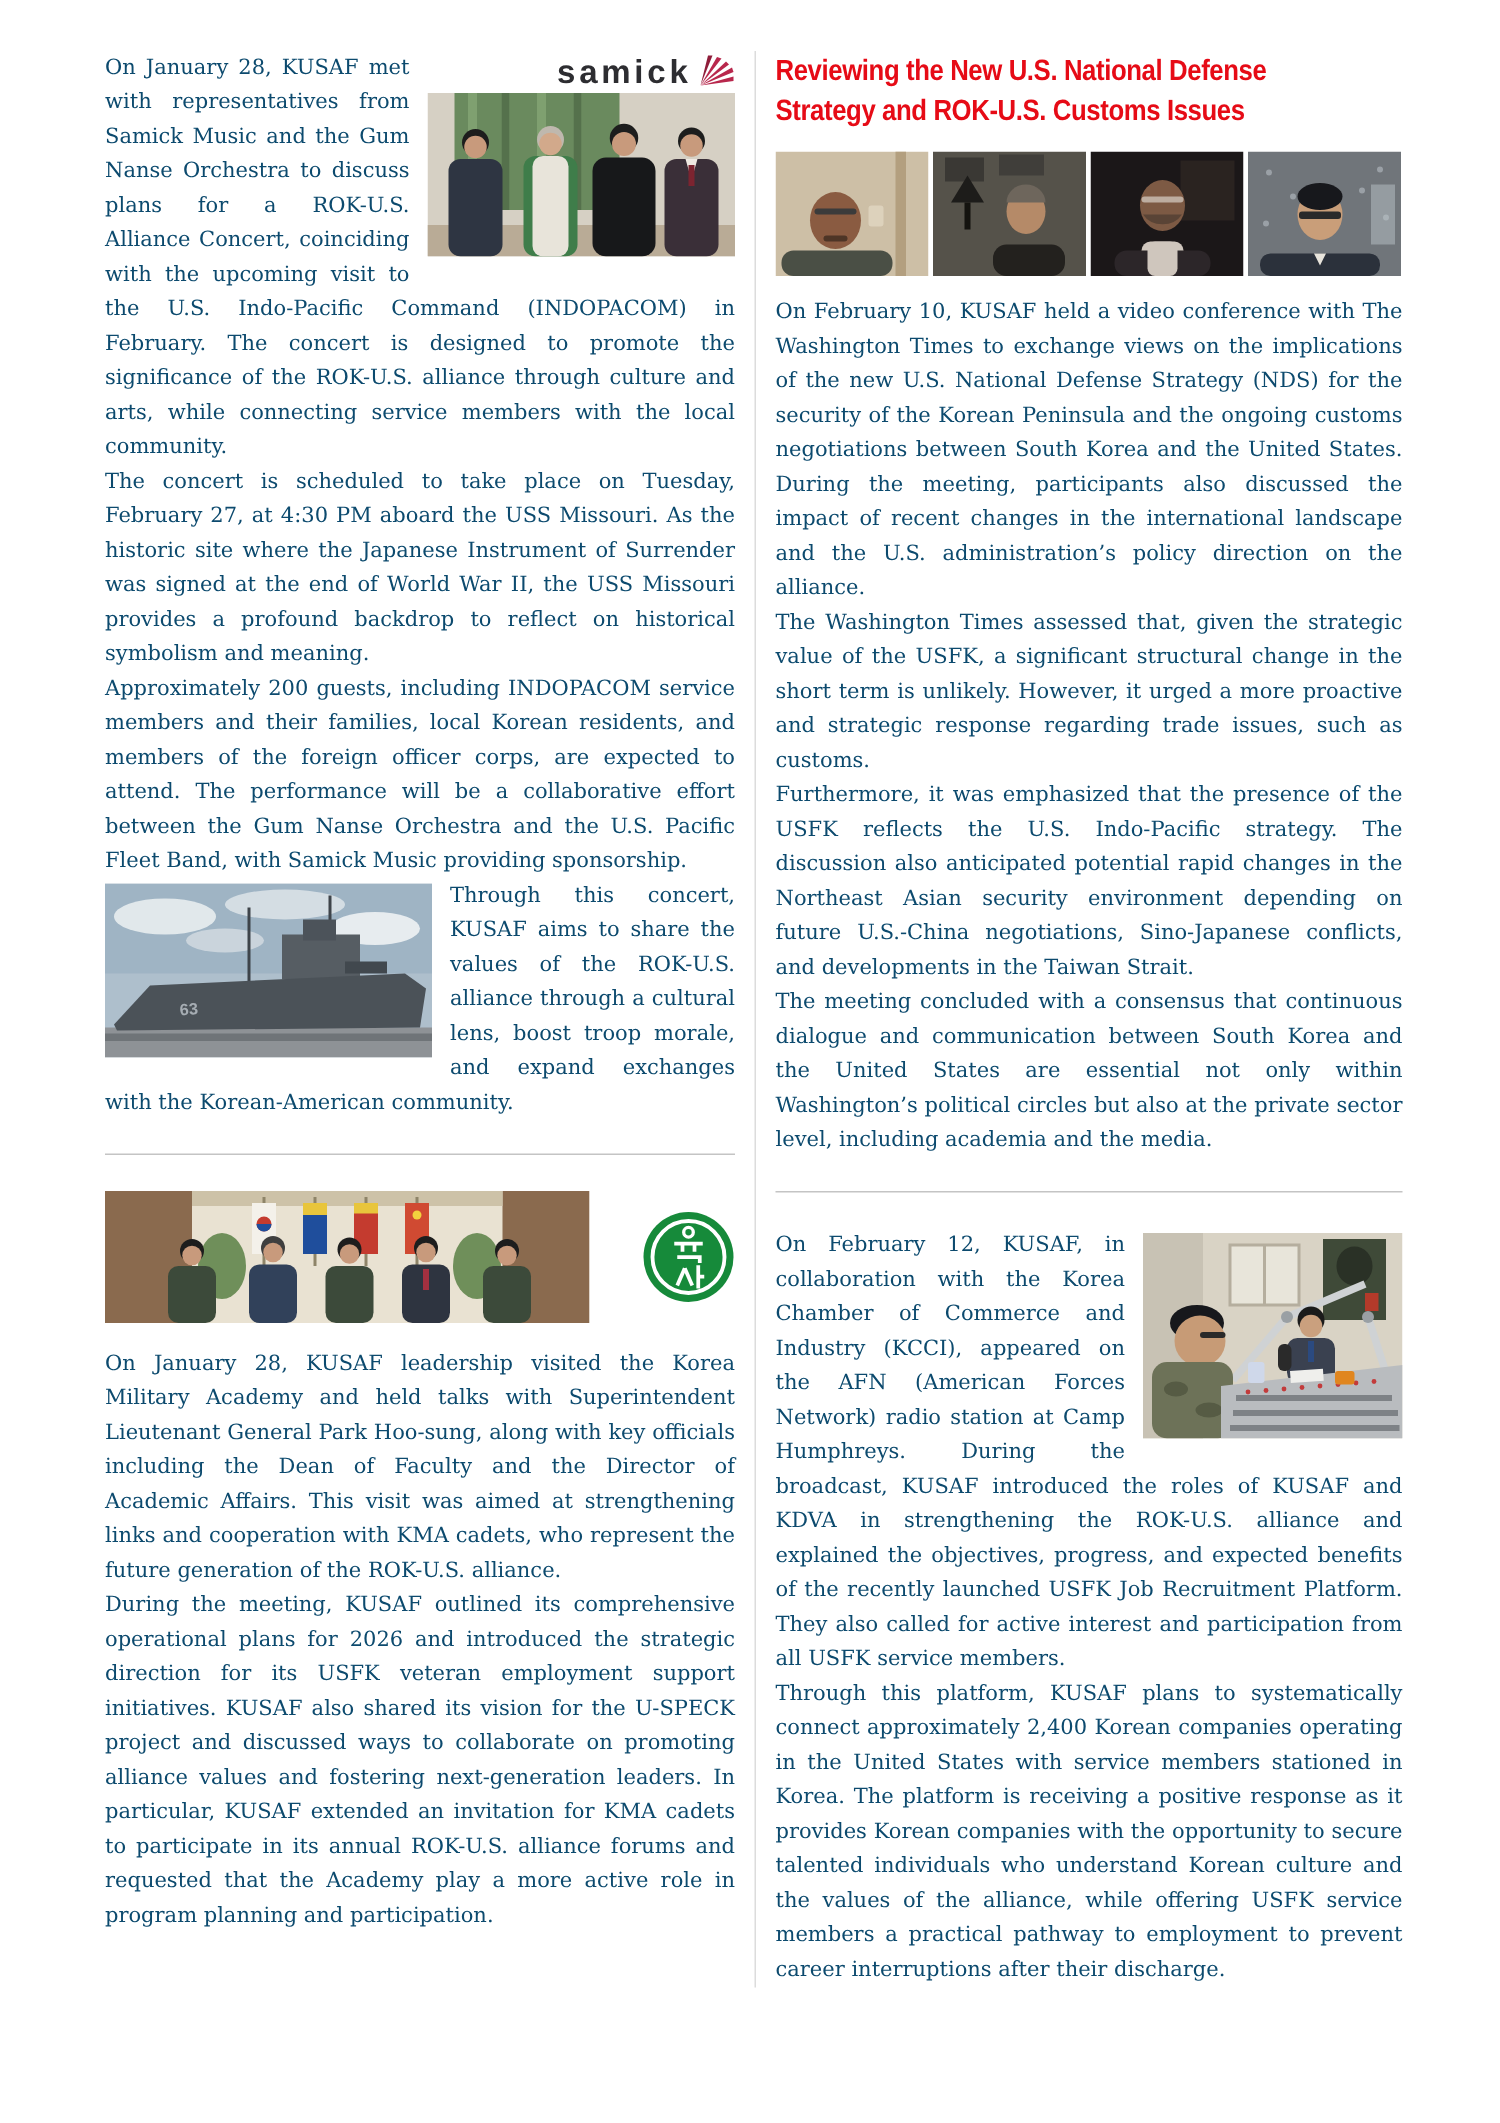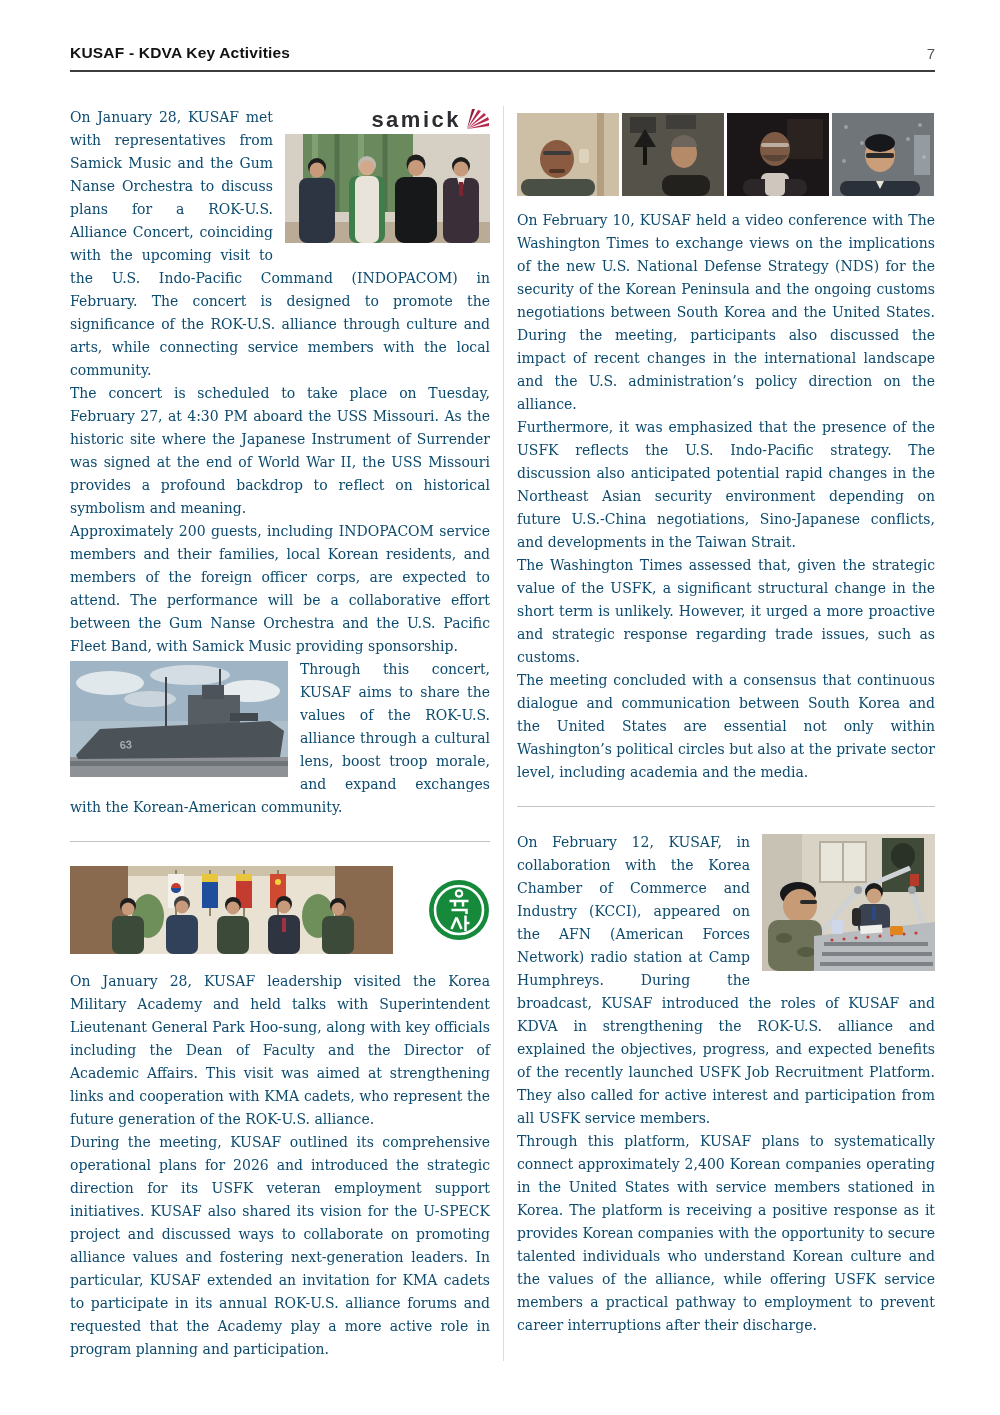--- a/index.html
+++ b/index.html
@@ -37,24 +37,20 @@
   .kma-media{display:flex;justify-content:space-between;align-items:center;
              margin:10px 0 16px 0;}
   .vidstrip{display:flex;gap:3px;margin:7px 0 13px 0;}
   .studio-right{float:right;margin:3px 0 8px 12px;}
 </style>
 </head>
 <body>
 
 <div class="page">
 
-  <div class="pagehead">
-    <span class="head-title">KUSAF - KDVA Key Activities</span>
-    <span class="page-num">7</span>
-  </div>
 
   <div class="cols">
 
     <div class="col-left">
 
       <section class="clearfix">
 
         <div class="media-right">
           <div class="samick-row">
             <span class="samick-text">samick</span>
@@ -188,20 +184,24 @@
         <p class="body-p">During the meeting, KUSAF outlined its comprehensive operational plans for 2026 and introduced the strategic direction for its USFK veteran employment support initiatives. KUSAF also shared its vision for the U-SPECK project and discussed ways to collaborate on promoting alliance values and fostering next-generation leaders. In particular, KUSAF extended an invitation for KMA cadets to participate in its annual ROK-U.S. alliance forums and requested that the Academy play a more active role in program planning and participation.</p>
 
       </section>
     </div>
 
     <div class="col-sep"></div>
 
     <div class="col-right">
 
       <section class="clearfix">
+        <h2 class="art-title">
+          <span class="tl">Reviewing the New U.S. National Defense</span><br>
+          <span class="tl">Strategy and ROK-U.S. Customs Issues</span>
+        </h2>
 
         <div class="vidstrip">
           <svg width="102" height="83" viewBox="0 0 102 83">
             <rect width="102" height="83" fill="#cdbfa6"></rect>
             <rect x="80" width="7" height="83" fill="#b39f7f"></rect>
             <rect x="62" y="36" width="10" height="14" rx="2" fill="#ddd2bc" stroke="#b5a politique" stroke-width="0"></rect>
             <ellipse cx="40" cy="46" rx="17" ry="19" fill="#8a5b41"></ellipse>
             <rect x="26" y="38" width="28" height="4" rx="2" fill="#3b3b3b"></rect>
             <rect x="32" y="56" width="16" height="4" rx="2" fill="#4e3526"></rect>
             <rect x="4" y="66" width="74" height="17" rx="8" fill="#4a4f45"></rect>
@@ -237,22 +237,22 @@
             <rect x="82" y="22" width="16" height="40" fill="#b9c4c8" opacity=".5"></rect>
             <ellipse cx="48" cy="42" rx="15" ry="17" fill="#c99e79"></ellipse>
             <ellipse cx="48" cy="30" rx="15" ry="9" fill="#17181c"></ellipse>
             <rect x="34" y="40" width="28" height="5" rx="2" fill="#2a2a2a"></rect>
             <rect x="8" y="68" width="80" height="15" rx="7" fill="#2b313b"></rect>
             <polygon points="44,68 52,68 48,76" fill="#e8e4dc"></polygon>
           </svg>
         </div>
 
         <p class="body-p">On February 10, KUSAF held a video conference with The Washington Times to exchange views on the implications of the new U.S. National Defense Strategy (NDS) for the security of the Korean Peninsula and the ongoing customs negotiations between South Korea and the United States. During the meeting, participants also discussed the impact of recent changes in the international landscape and the U.S. administration’s policy direction on the alliance.</p>
+        <p class="body-p">The Washington Times assessed that, given the strategic value of the USFK, a significant structural change in the short term is unlikely. However, it urged a more proactive and strategic response regarding trade issues, such as customs.</p>
         <p class="body-p">Furthermore, it was emphasized that the presence of the USFK reflects the U.S. Indo-Pacific strategy. The discussion also anticipated potential rapid changes in the Northeast Asian security environment depending on future U.S.-China negotiations, Sino-Japanese conflicts, and developments in the Taiwan Strait.</p>
-        <p class="body-p">The Washington Times assessed that, given the strategic value of the USFK, a significant structural change in the short term is unlikely. However, it urged a more proactive and strategic response regarding trade issues, such as customs.</p>
         <p class="body-p">The meeting concluded with a consensus that continuous dialogue and communication between South Korea and the United States are essential not only within Washington’s political circles but also at the private sector level, including academia and the media.</p>
       </section>
 
       <hr class="art-divider">
 
       <section class="clearfix">
 
         <svg class="photo studio-right" width="173" height="137" viewBox="0 0 173 137">
           <rect width="173" height="137" fill="#d9d3c5"></rect>
           <rect width="40" height="137" fill="#c8c2b4"></rect>

